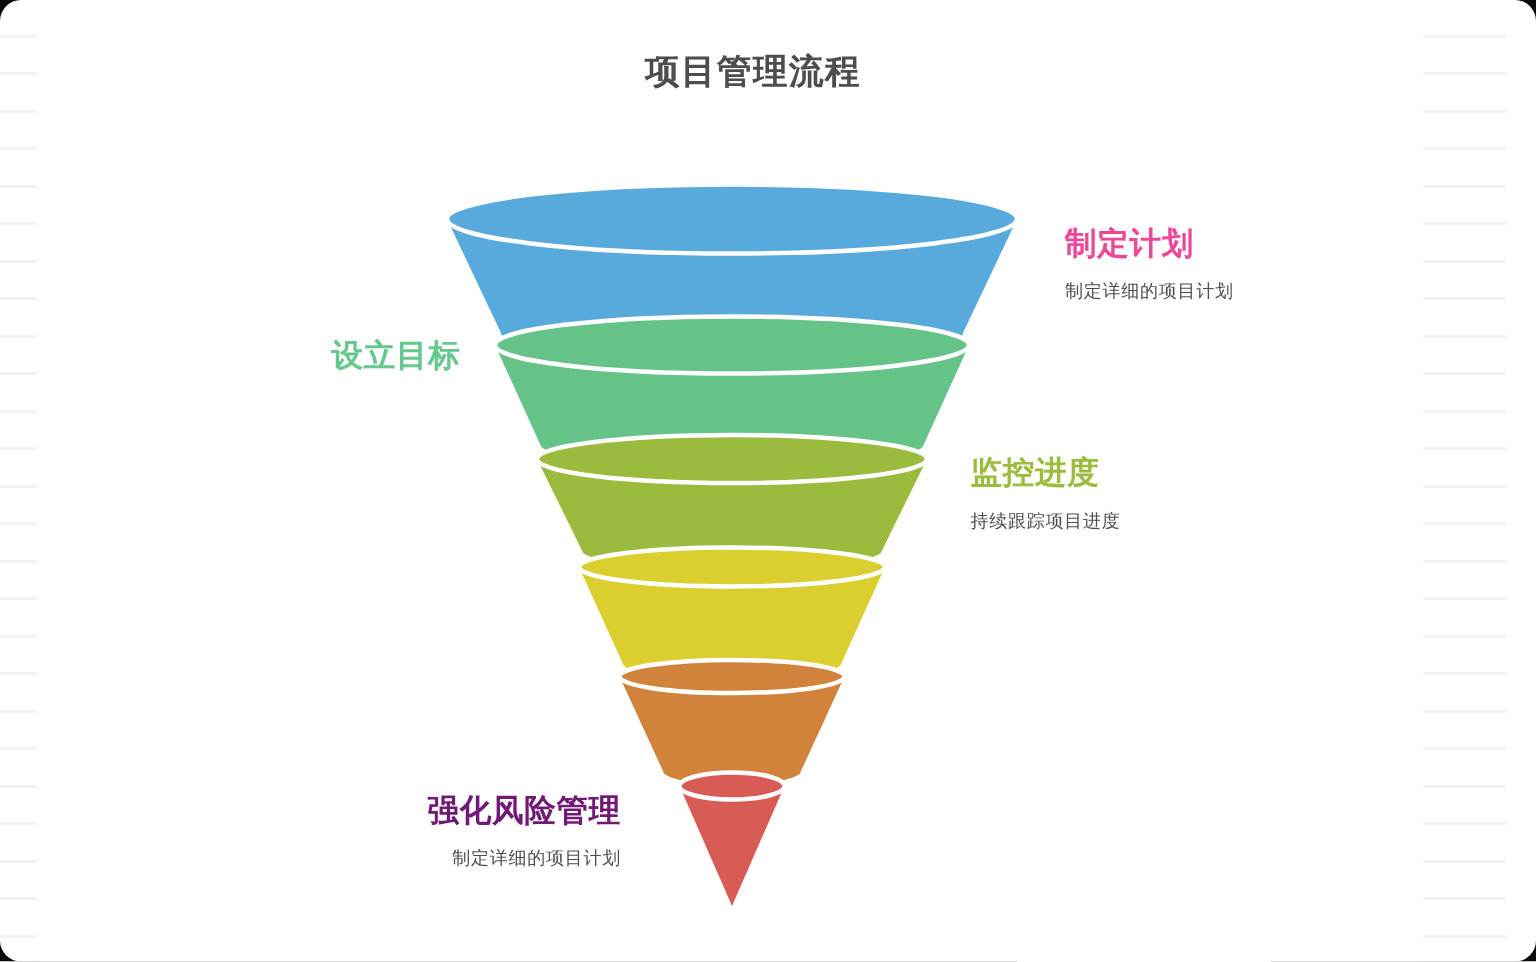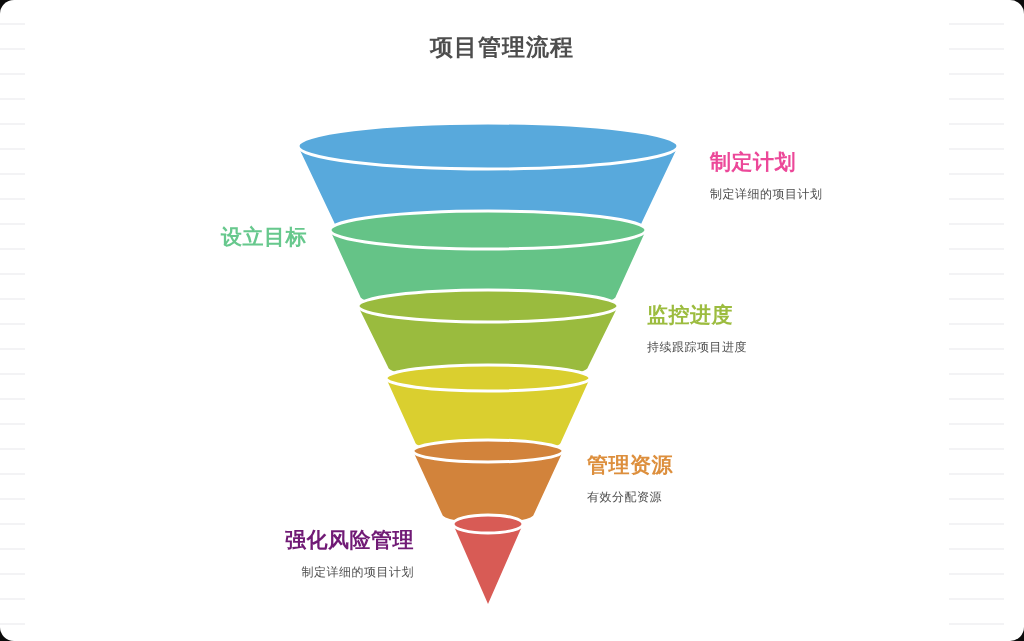--- a/index.html
+++ b/index.html
@@ -106,24 +106,20 @@
     <div class="step-label side-left lbl-1">
       <div class="lbl-title" style="color: rgb(103, 200, 141);">设立目标</div>
     </div>
 
     <div class="step-label side-right lbl-2">
       <div class="lbl-title" style="color: rgb(156, 188, 63);">监控进度</div>
       <div class="lbl-desc">持续跟踪项目进度</div>
     </div>
 
 
-    <div class="step-label side-right lbl-4">
-      <div class="lbl-title" style="color: rgb(221, 143, 61);">管理资源</div>
-      <div class="lbl-desc">有效分配资源</div>
-    </div>
 
     <div class="step-label side-left lbl-5">
       <div class="lbl-title" style="color: #701a75;">强化风险管理</div>
       <div class="lbl-desc">制定详细的项目计划</div>
     </div>
 
   </div>
 </div>
 
 </body></html>

